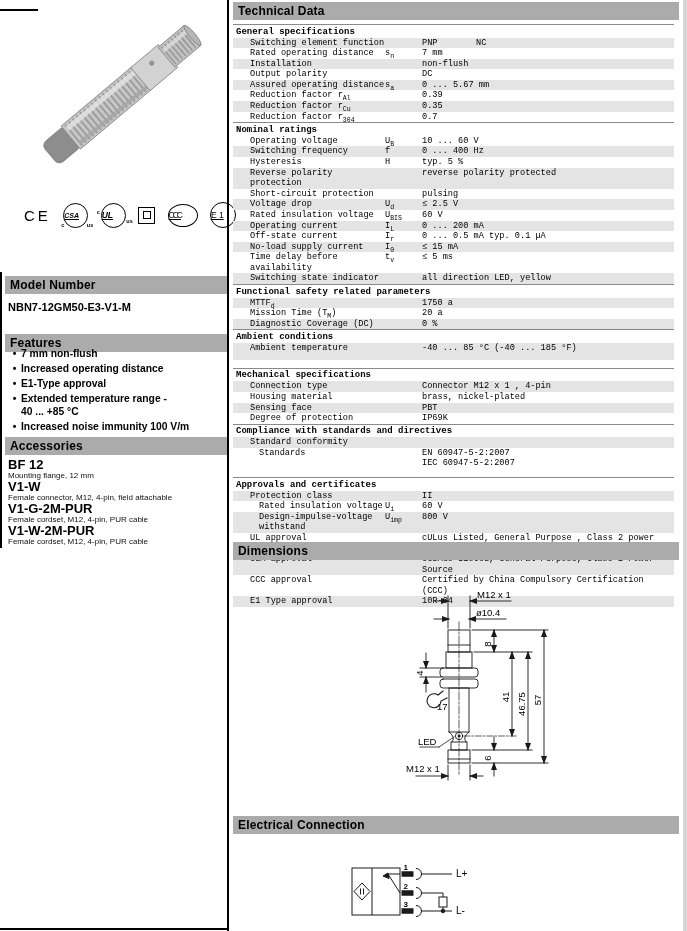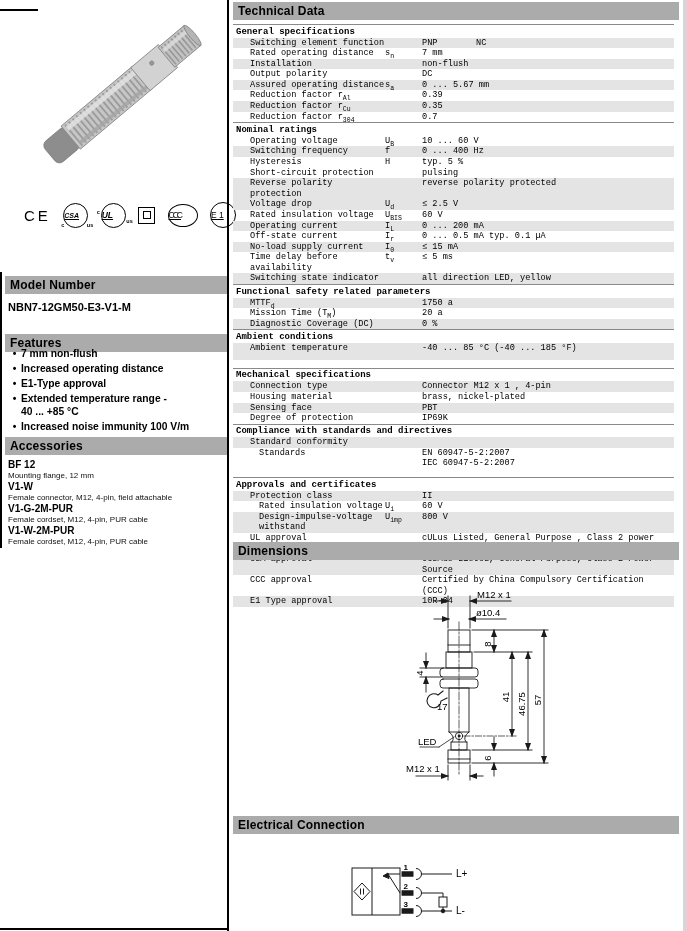--- a/index.html
+++ b/index.html
@@ -8,21 +8,21 @@
   .page{position:absolute;inset:0;overflow:hidden;}
   .abs{position:absolute;}
   .bar{background:var(--bar,#ababab);height:18px;line-height:18px;font-weight:bold;font-size:12px;
        padding-left:5px;letter-spacing:.2px;}
   
   .model-number{font-weight:bold;font-size:11px;}
   .feat{display:flex;font-weight:bold;font-size:10.3px;line-height:12.5px;margin-bottom:2.5px;}
   .feat .bullet{flex:0 0 13px;text-align:center;}
   .feat .ftxt{white-space:pre-line;}
   .acc{margin-bottom:2px;}
-  .acc .aname{font-weight:bold;font-size:10px;line-height:10.5px;}
+  .acc .aname{font-weight:bold;font-size:13px;line-height:10.5px;}
   .acc .adesc{font-size:8px;line-height:9.5px;color:#111;}
   .certrow{display:flex;align-items:center;justify-content:space-between;}
   .circ{border:1.5px solid #000;border-radius:50%;display:flex;align-items:center;justify-content:flex-start;
         position:relative;box-sizing:border-box;text-decoration:underline;}
   .tinytxt{position:absolute;font-size:5.5px;font-weight:bold;}
   
   .ttable{position:absolute;left:233px;top:24px;width:441px;font-family:Liberation Mono, monospace;}
   .t-sec{font-weight:bold;font-size:9px;line-height:10px;border-top:1px solid #8a8a8a;
          padding:1.5px 0 1px 3px;}
   .t-sec.gap{margin-top:8px;}
@@ -189,29 +189,29 @@
       <div class="t-row shade">
         <span class="t-label ind1">Switching frequency</span>
         <span class="t-sym">f</span>
         <span class="t-val">0 ... 400 Hz</span>
       </div>
       <div class="t-row">
         <span class="t-label ind1">Hysteresis</span>
         <span class="t-sym">H</span>
         <span class="t-val">typ. 5  %</span>
       </div>
+      <div class="t-row shade">
+        <span class="t-label ind1">Reverse polarity protection</span>
+        <span class="t-sym"></span>
+        <span class="t-val">reverse polarity protected</span>
+      </div>
       <div class="t-row">
         <span class="t-label ind1">Short-circuit protection</span>
         <span class="t-sym"></span>
         <span class="t-val">pulsing</span>
-      </div>
-      <div class="t-row shade">
-        <span class="t-label ind1">Reverse polarity protection</span>
-        <span class="t-sym"></span>
-        <span class="t-val">reverse polarity protected</span>
       </div>
       <div class="t-row shade">
         <span class="t-label ind1">Voltage drop</span>
         <span class="t-sym">U<sub>d</sub></span>
         <span class="t-val">≤ 2.5 V</span>
       </div>
       <div class="t-row">
         <span class="t-label ind1">Rated insulation voltage</span>
         <span class="t-sym">U<sub>BIS</sub></span>
         <span class="t-val">60 V</span>

